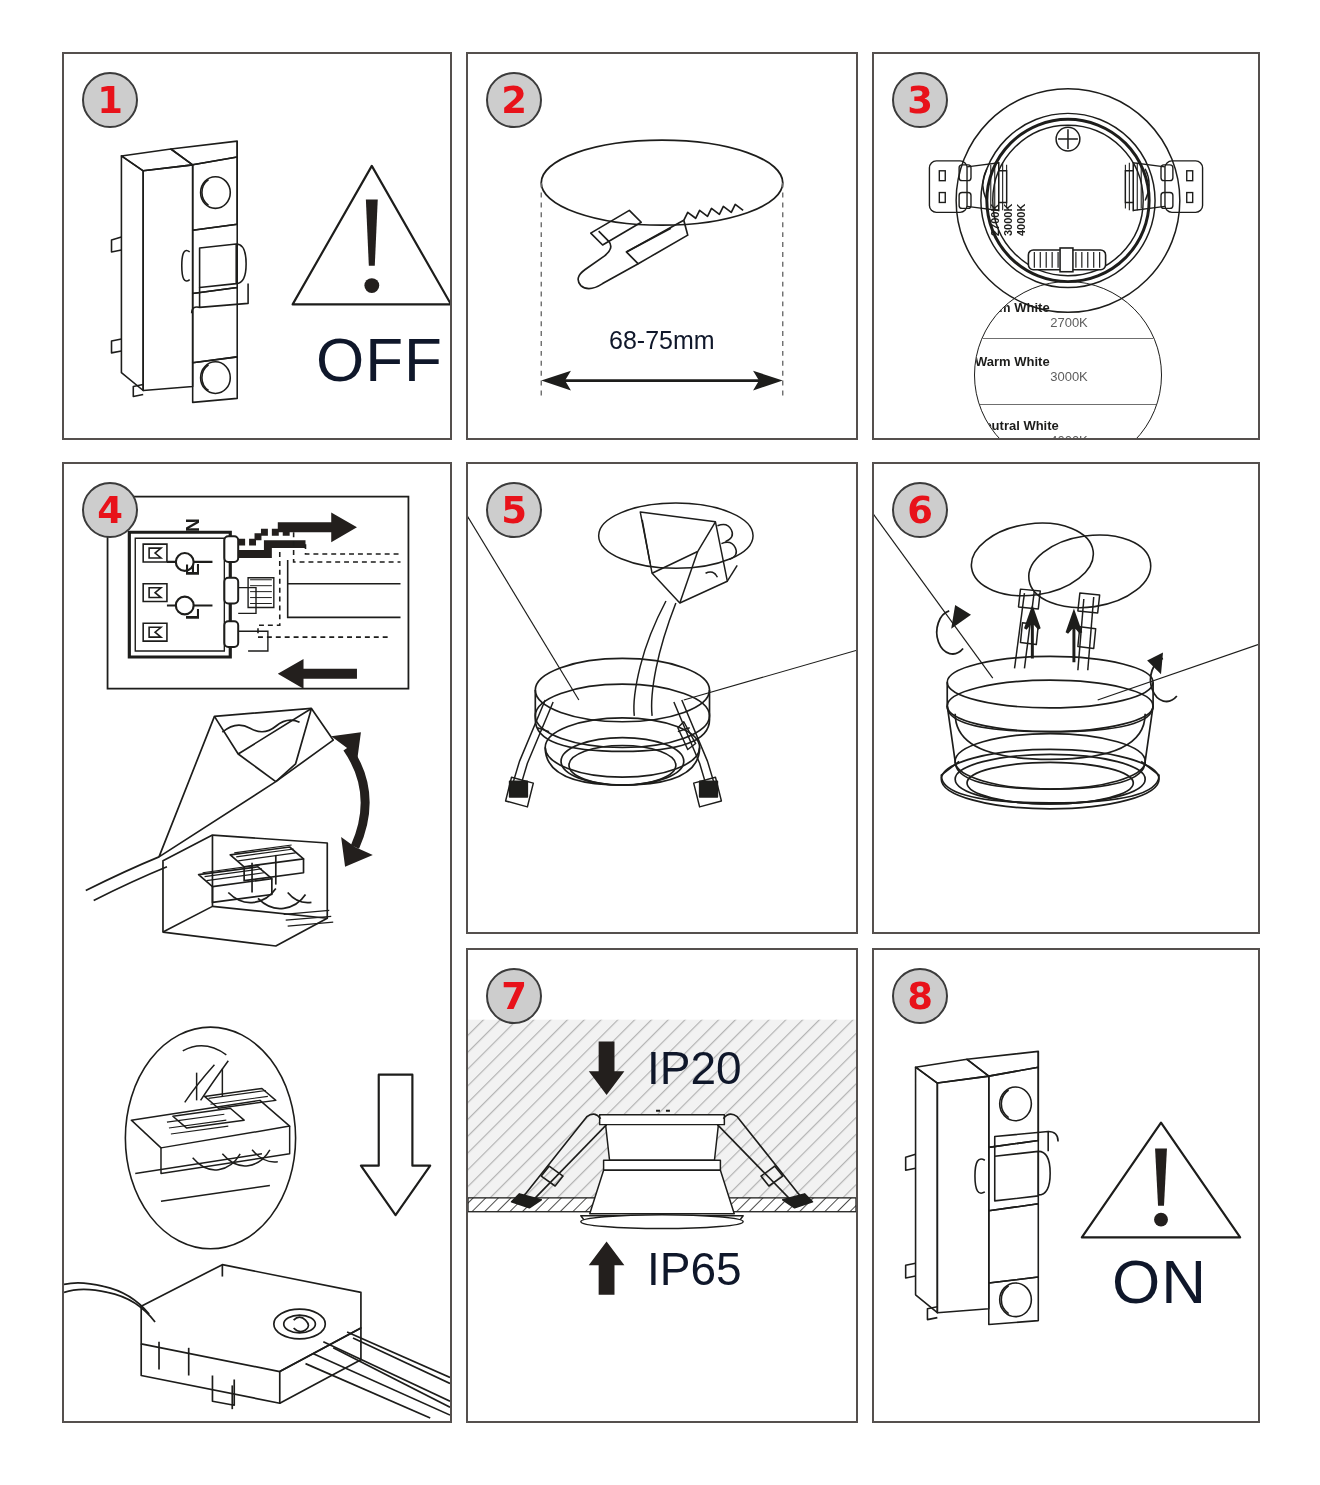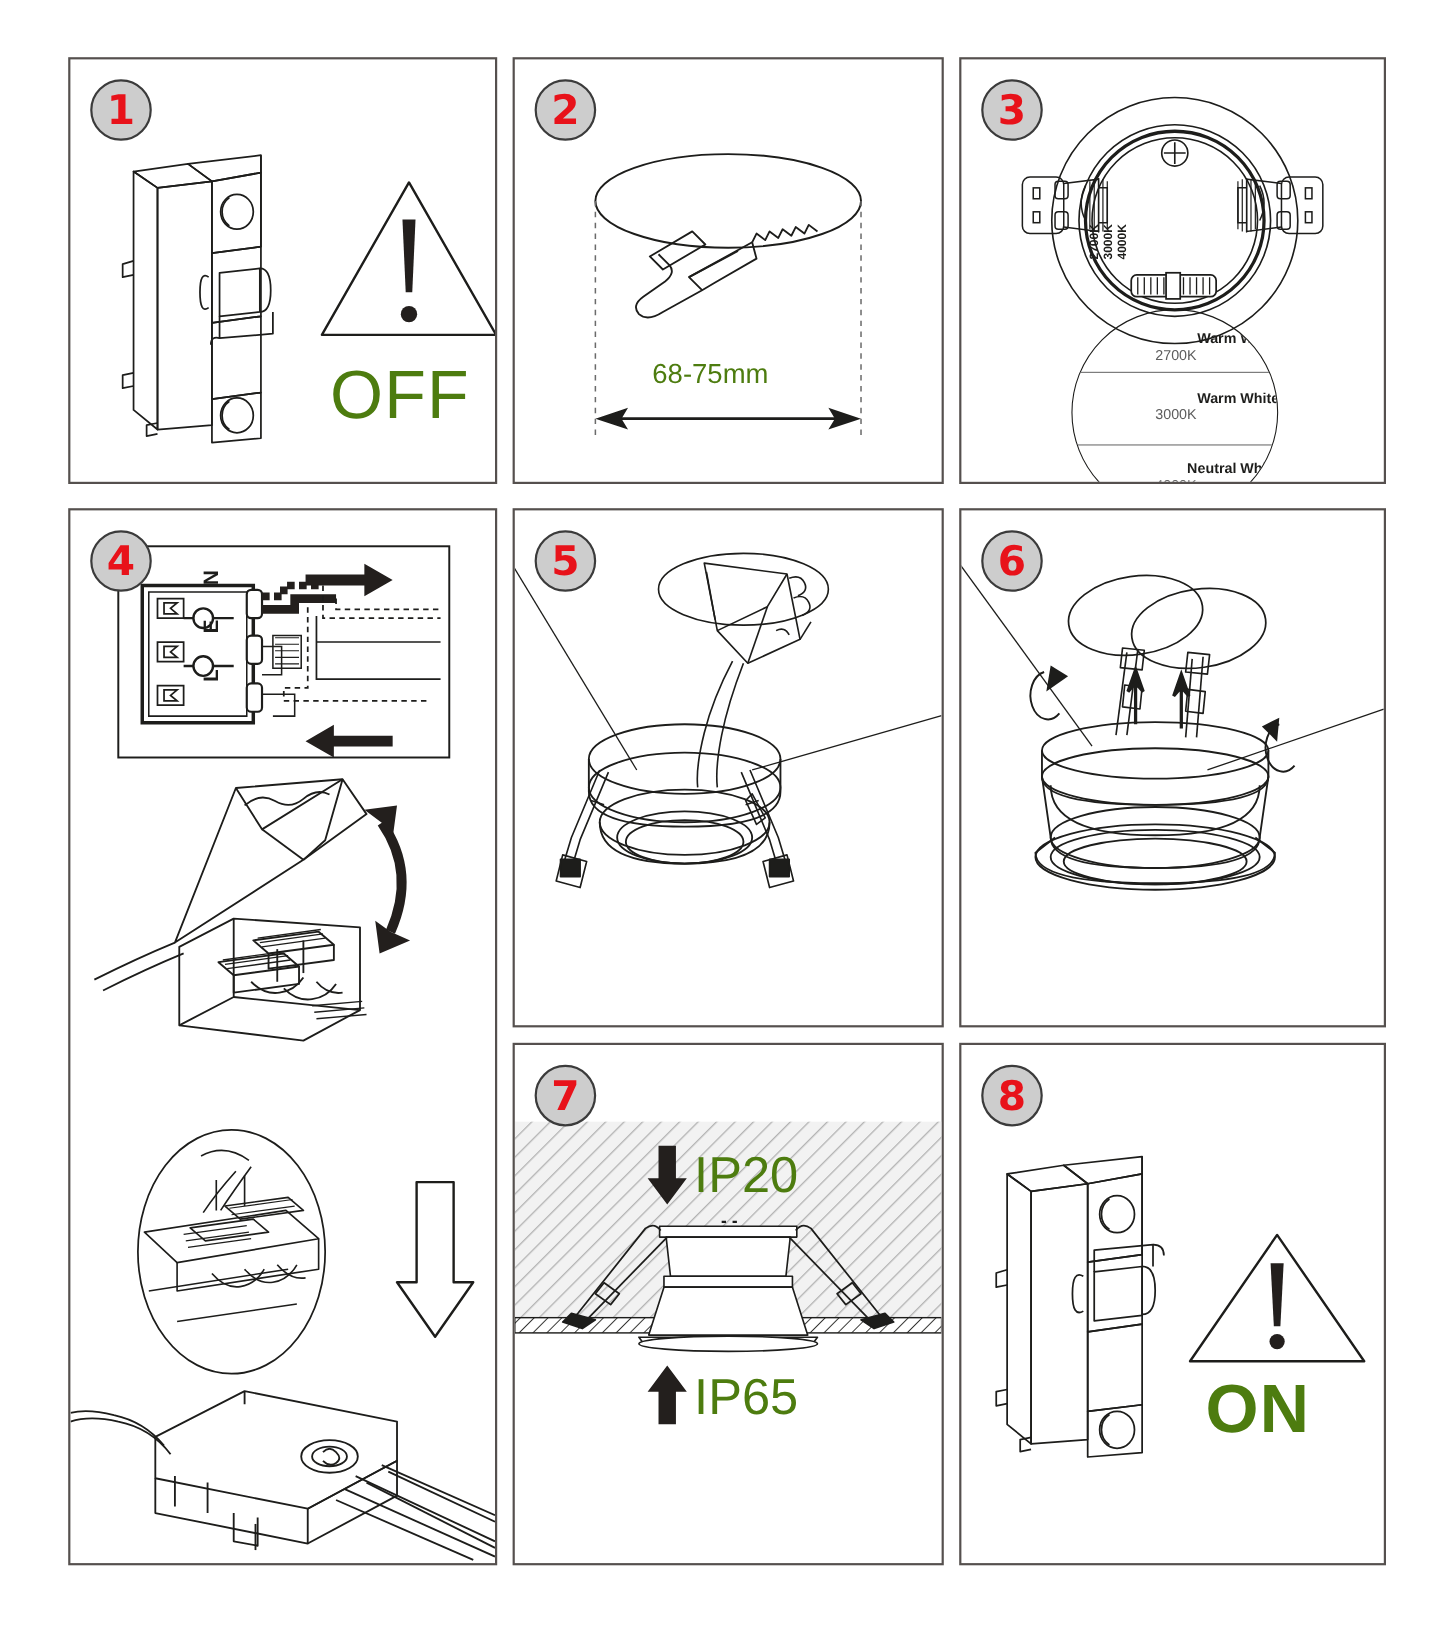--- a/index.html
+++ b/index.html
@@ -46,29 +46,30 @@
     line-height: 1;
     z-index: 30;
     font-family: "DejaVu Sans", sans-serif;
   }
 
   .art { position: absolute; left: 0; top: 0; width: 100%; height: 100%; }
   .art svg { display: block; width: 100%; height: 100%; }
 
   .lbl {
     position: absolute;
-    color: #4d7c0f;
+    color: #0f172a;
     font-family: "Liberation Sans", sans-serif;
     white-space: nowrap;
+    margin-left: 16px;
   }
   .big-word { font-size: 62px; letter-spacing: 1px; }
   .dim-word { font-size: 25px; }
   .ip-word  { font-size: 46px; font-weight: normal; letter-spacing: 0px; }
 
-  .cct-name { font-size: 13px; font-weight: bold; color: #1d1d1b; text-align: right; }
+  .cct-name { font-size: 13px; font-weight: bold; color: #1d1d1b; text-align: left; }
   .cct-k    { font-size: 13px; color: #5d5d5d; text-align: center; }
 </style>
 </head>
 <body>
 
 <div id="sheet">
 
   <div class="panel p1">
     <div class="badge">1</div>
     <div class="art">
@@ -557,16 +558,16 @@
           <path d="M42 316 L32 318 L32 331 L42 329"></path>
           <path d="M64 360 L54 362 L54 373 L64 371"></path>
         </g>
         <g>
           <path d="M290 174 L370 290 L210 290 Z" fill="none" stroke="#1d1d1b" stroke-width="2.2" stroke-linejoin="round"></path>
           <path d="M284 200 L296 200 L293 258 L287 258 Z" fill="#231f1d"></path>
           <circle cx="290" cy="272" r="7" fill="#231f1d"></circle>
         </g>
       </svg>
     </div>
-    <div class="lbl big-word" style="left:222px; top:296px;font-weight:bold;">ON</div>
+    <div class="lbl big-word" style="left:222px; top:296px;">ON</div>
   </div>
 
 </div>
 
 </body></html>

